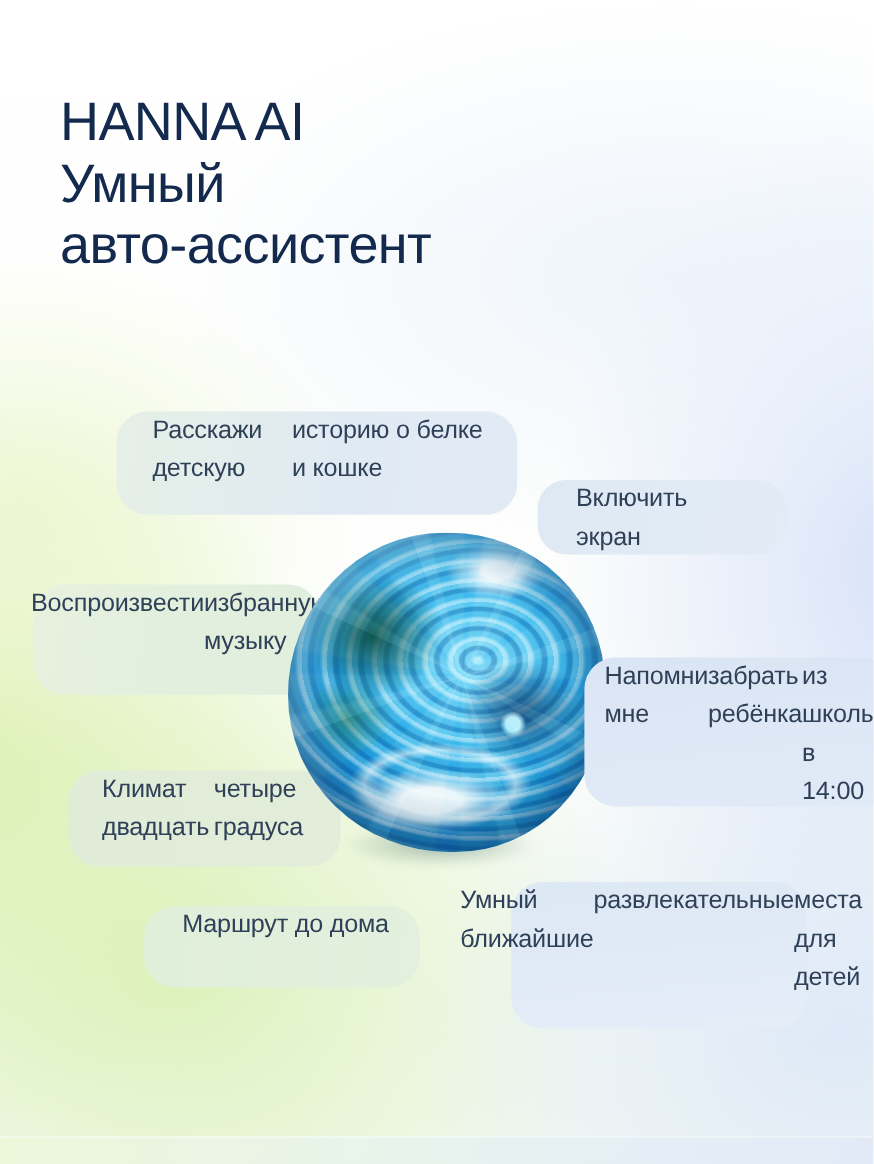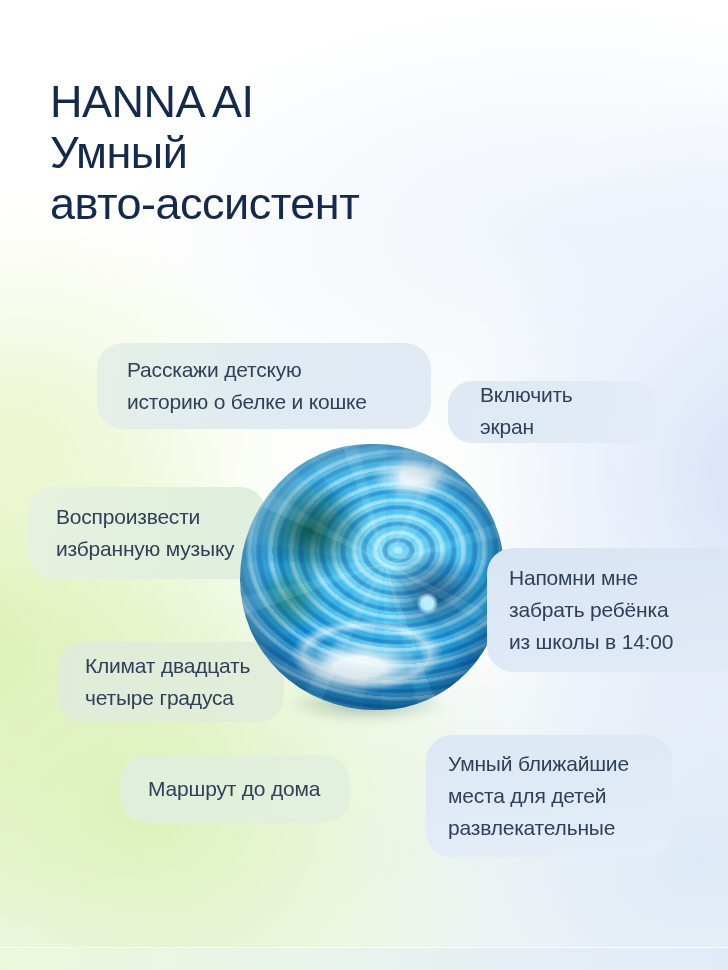--- a/index.html
+++ b/index.html
@@ -61,30 +61,30 @@
     background:repeating-conic-gradient(from 25deg at 55% 45%,
       rgba(255,255,255,0.28) 0deg 6deg,
       rgba(255,255,255,0) 8deg 20deg,
       rgba(8,70,130,0.25) 22deg 28deg,
       rgba(8,70,130,0) 30deg 45deg);
     mix-blend-mode:soft-light;
   }
   
   .bubble{
     position:absolute;
-    display:flex;flex-direction:column;justify-content:center;
+    display:flex;flex-direction:row;justify-content:center;
     border-radius:26px;
     color:var(--bubble-text-color,#2f4158);
     font-size:21px;line-height:32px;letter-spacing:-0.2px;
     box-sizing:border-box;
   }
   .bubble span{display:block;}
   .b-story   {left:97px; top:343px;width:334px;height:86px; padding:0 28px 0 30px;z-index:3;
               background:linear-gradient(100deg,#e6f0e6 0%,#e0eaf3 55%,#e2ebf5 100%);}
-  .b-screen  {left:448px;top:381px;width:208px;height:62px; padding:0 24px 0 32px;z-index:3;
+  .b-screen  {left:448px;top:400px;width:208px;height:62px; padding:0 24px 0 32px;z-index:3;
               background:linear-gradient(100deg,#dee9f3 0%,#e3ecf6 100%);border-radius:24px;justify-content:flex-end;}
   .b-music   {left:28px; top:487px;width:238px;height:92px; padding:0 22px 0 28px;z-index:1;
               background:linear-gradient(100deg,#e6f1de 0%,#e0eedd 100%);justify-content:center;}
   .b-remind  {left:487px;top:548px;width:258px;height:124px;padding:0 18px 0 22px;z-index:3;
               background:linear-gradient(175deg,#dae5f4 0%,#e1eaf7 100%);}
   .b-climate {left:57px; top:642px;width:227px;height:80px; padding:0 22px 0 28px;z-index:1;
               background:linear-gradient(100deg,#e1ecd8 0%,#e3eeda 100%);}
   .b-route   {left:120px;top:755px;width:230px;height:68px; padding:0 22px 0 28px;z-index:3;
               background:linear-gradient(100deg,#e0efda 0%,#e2f0dd 100%);}
   .b-places  {left:426px;top:735px;width:246px;height:122px;padding:0 18px 0 22px;z-index:3;
@@ -134,19 +134,19 @@
     <span>Климат двадцать</span>
     <span>четыре градуса</span>
   </div>
 
   <div class="bubble b-route">
     <span>Маршрут до дома</span>
   </div>
 
   <div class="bubble b-places">
     <span>Умный ближайшие</span>
+    <span>развлекательные</span>
     <span>места для детей</span>
-    <span>развлекательные</span>
   </div>
 
   <div class="bottom-strip"></div>
 
 </div>
 
 </body></html>

